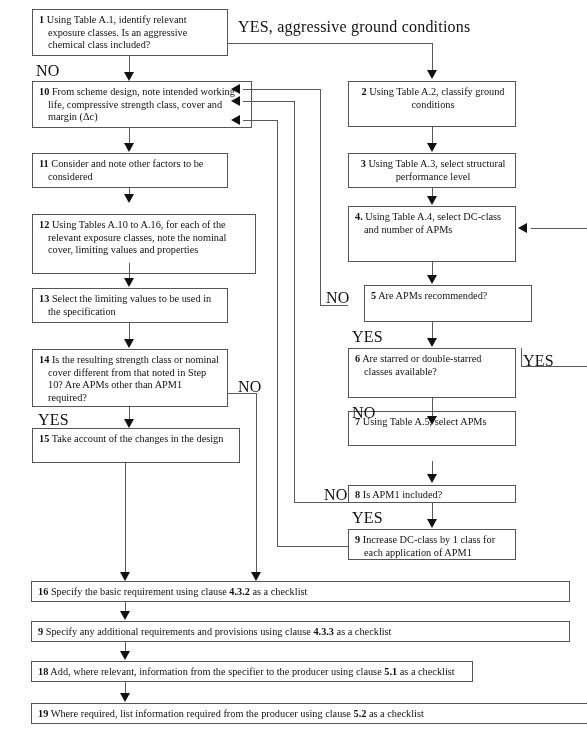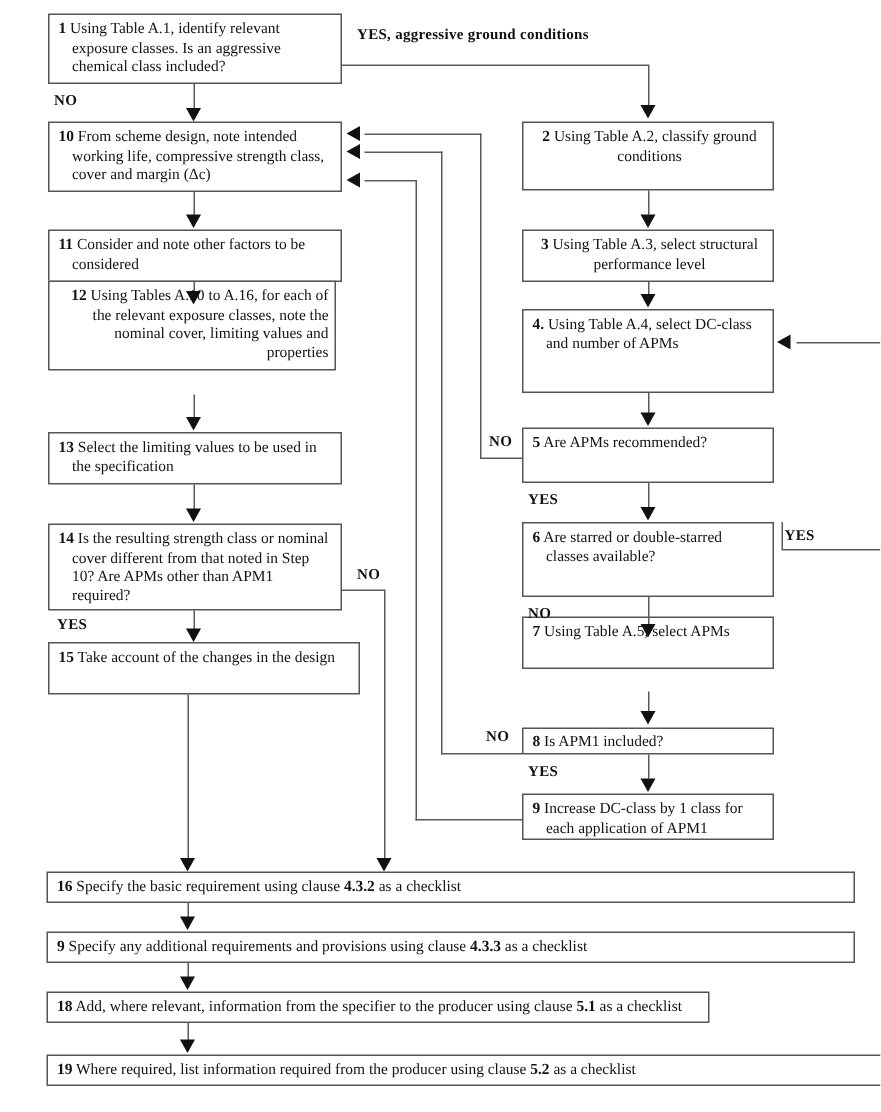--- a/index.html
+++ b/index.html
@@ -3,48 +3,48 @@
 <meta charset="utf-8">
 <style>
   html,body{margin:0;padding:0;background:#ffffff;}
   body{font-family:"Liberation Serif", serif;}
   #chart{position:relative;width:587px;height:741px;background:#ffffff;overflow:hidden;}
 
   .box{position:absolute;border:1px solid #555;background:#ffffff;box-sizing:border-box;}
   .box .txt{position:absolute;left:6px;right:4px;top:4px;font-size:10.3px;line-height:12.6px;color:#111;text-indent:-9px;padding-left:9px;}
   .box .txt b{font-weight:bold;}
 
-  .lbl{position:absolute;font-size:10px;font-weight:bold;color:#111;white-space:nowrap;letter-spacing:.2px;}
+  .lbl{position:absolute;font-size:16px;font-weight:normal;color:#111;white-space:nowrap;letter-spacing:.2px;}
 
   .ln{position:absolute;background:#5a5a5a;}
   .lnh{height:1px;}
   .lnv{width:1px;}
 
   .arw{position:absolute;width:0;height:0;}
   .arw.down{border-left:5px solid transparent;border-right:5px solid transparent;border-top:9px solid #111;}
   .arw.left{border-top:5px solid transparent;border-bottom:5px solid transparent;border-right:9px solid #111;}
 </style>
 </head>
 <body>
 
 <div id="chart">
 
   <div class="box" style="left:32px;top:9px;width:196px;height:47px;">
     <div class="txt"><b>1</b> <span>Using Table A.1, identify relevant exposure classes. Is an aggressive chemical class included?</span></div>
   </div>
 
-  <div class="box" style="left:32px;top:81px;width:196px;height:47px;padding-left:36px;">
+  <div class="box" style="left:32px;top:81px;width:220px;height:47px;padding-left:36px;">
     <div class="txt"><b>10</b> <span>From scheme design, note intended working life, compressive strength class, cover and margin (Δc)</span></div>
   </div>
 
   <div class="box" style="left:32px;top:153px;width:196px;height:35px;">
     <div class="txt"><b>11</b> <span>Consider and note other factors to be considered</span></div>
   </div>
 
-  <div class="box" style="left:32px;top:187px;width:192px;height:60px;text-align:right;">
+  <div class="box" style="left:32px;top:214px;width:224px;height:60px;">
     <div class="txt"><b>12</b> <span>Using Tables A.10 to A.16, for each of the relevant exposure classes, note the nominal cover, limiting values and properties</span></div>
   </div>
 
   <div class="box" style="left:32px;top:288px;width:196px;height:35px;">
     <div class="txt"><b>13</b> <span>Select the limiting values to be used in the specification</span></div>
   </div>
 
   <div class="box" style="left:32px;top:349px;width:196px;height:58px;">
     <div class="txt"><b>14</b> <span>Is the resulting strength class or nominal cover different from that noted in Step 10? Are APMs other than APM1 required?</span></div>
   </div>
@@ -58,21 +58,21 @@
   </div>
 
   <div class="box" style="left:348px;top:153px;width:168px;height:35px;">
     <div class="txt" style="text-align:center;text-indent:0;padding-left:0;"><b>3</b> <span>Using Table A.3, select structural performance level</span></div>
   </div>
 
   <div class="box" style="left:348px;top:206px;width:168px;height:56px;">
     <div class="txt"><b>4.</b> <span>Using Table A.4, select DC-class and number of APMs</span></div>
   </div>
 
-  <div class="box" style="left:348px;top:285px;width:168px;height:37px;">
+  <div class="box" style="left:364px;top:285px;width:168px;height:37px;">
     <div class="txt"><b>5</b> <span>Are APMs recommended?</span></div>
   </div>
 
   <div class="box" style="left:348px;top:348px;width:168px;height:50px;">
     <div class="txt"><b>6</b> <span>Are starred or double-starred classes available?</span></div>
   </div>
 
   <div class="box" style="left:348px;top:411px;width:168px;height:35px;text-decoration:underline;">
     <div class="txt"><b>7</b> <span>Using Table A.5, select APMs</span></div>
   </div>

